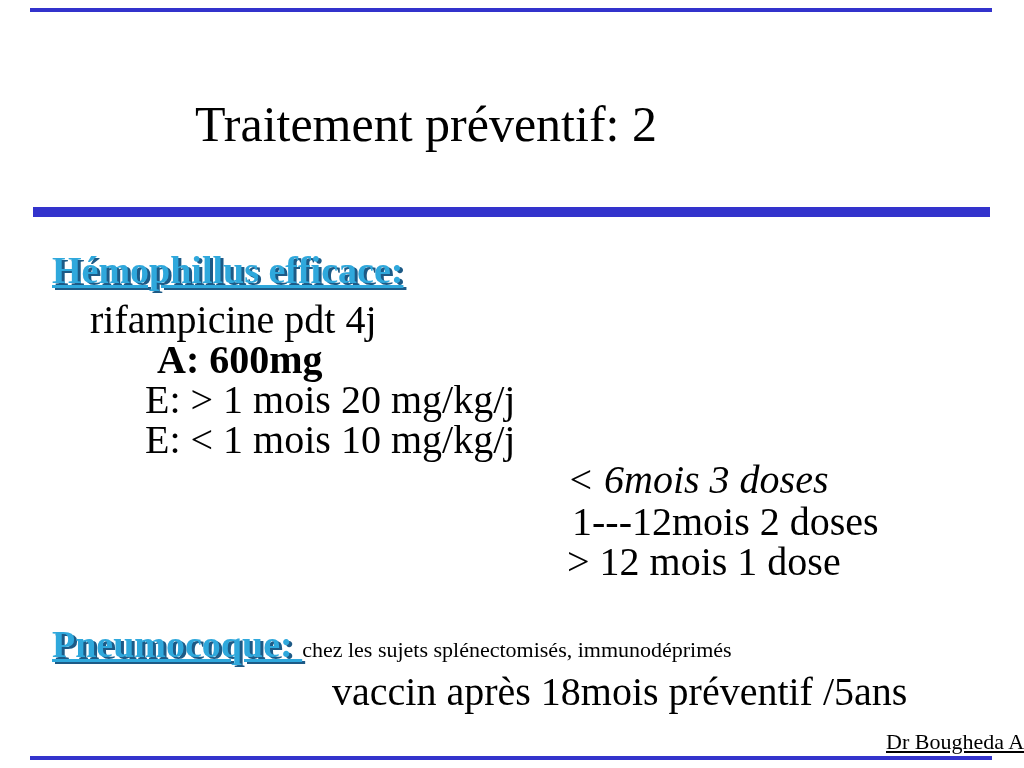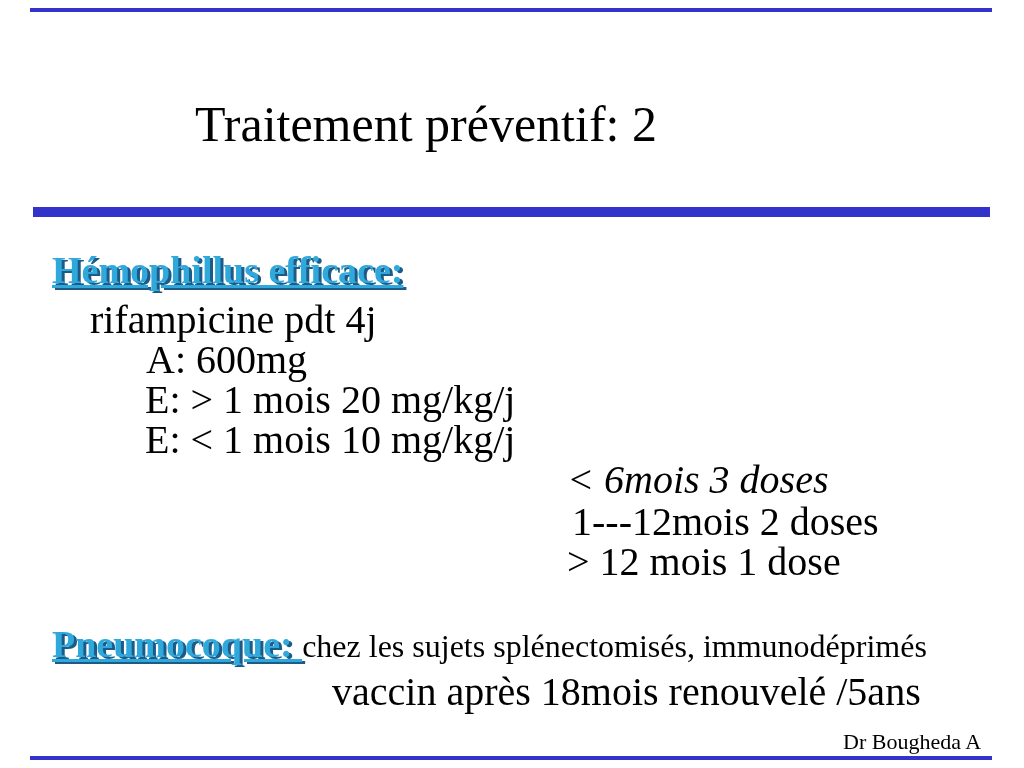--- a/index.html
+++ b/index.html
@@ -57,48 +57,49 @@
     line-height: 1.1;
   }
   .body-line {
     position: absolute;
     font-size: 40px;
     line-height: 40px;
     white-space: nowrap;
     color: var(--text, #000000);
   }
   .l-rifampicine { left: 90px;  top: 300px; }
-  .l-adult       { left: 146px; top: 340px; }
+  .l-adult       { left: 157px; top: 340px; font-weight: bold; }
   .l-child-over  { left: 145px; top: 380px; }
   .l-child-under { left: 145px; top: 420px; }
   .l-vaccin      { left: 83px;  top: 460px; }
   .l-dose1       { left: 567px; top: 460px; font-style: italic; }
   .l-dose2       { left: 572px; top: 502px; }
   .l-dose3       { left: 567px; top: 542px; }
   .pneumo-line {
     position: absolute;
     left: 52px;
     top: 622px;
     font-size: 34px;
     line-height: 44px;
     white-space: nowrap;
   }
   .pneumo-rest {
-    font-size: 32px;
+    font-size: 22px;
     color: var(--text, #000000);
   }
   .l-pneumo2 { left: 332px; top: 672px; }
   .footer {
     position: absolute;
-    left: 843px;
+    left: 886px;
     top: 729px;
     font-size: 22px;
     line-height: 26px;
     white-space: nowrap;
     color: var(--text, #000000);
+    text-decoration: underline;
   }
 </style>
 </head>
 <body>
 
 <div class="slide" style="--rule: #3333cc; --headingFill: #2fa8dc; --headingShadow: #1d5a86; --text: #000000; --bg: #ffffff;">
 
   <div class="bar bar-top"></div>
 
   <div class="title">Traitement préventif: 2</div>
@@ -119,19 +120,19 @@
   <div class="body-line l-dose1">&lt; 6mois 3 doses</div>
 
   <div class="body-line l-dose2">1---12mois 2 doses</div>
 
   <div class="body-line l-dose3">&gt; 12 mois 1 dose</div>
 
   <div class="pneumo-line">
     <span class="heading-blue">Pneumocoque: </span><span class="pneumo-rest">chez les sujets splénectomisés, immunodéprimés</span>
   </div>
 
-  <div class="body-line l-pneumo2">vaccin après 18mois renouvelé /5ans</div>
+  <div class="body-line l-pneumo2">vaccin après 18mois préventif /5ans</div>
 
   <div class="footer">Dr Bougheda A</div>
 
   <div class="bar bar-bottom"></div>
 
 </div>
 
 </body></html>

